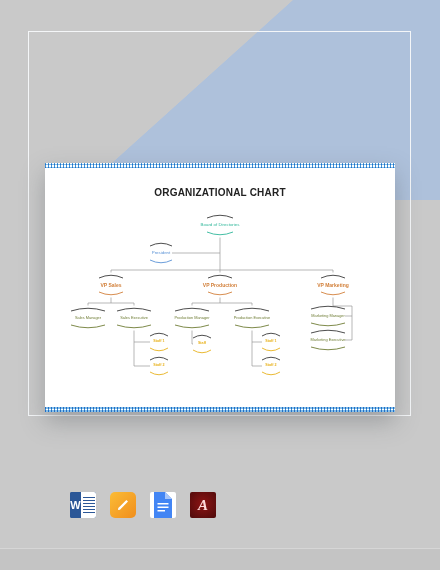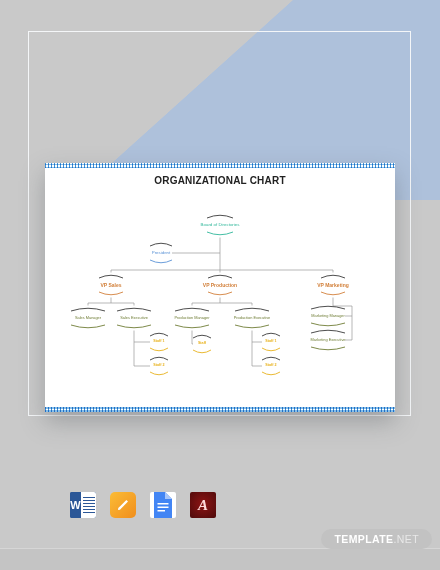--- a/index.html
+++ b/index.html
@@ -81,21 +81,21 @@
       repeating-linear-gradient(0deg,
         #86bfe9 0px, #86bfe9 1.5px,
         #ffffff 1.5px, #ffffff 3px);
     background-blend-mode: multiply;
   }
   .edge-band.top { top: 0; }
   .edge-band.bottom { bottom: 0; }
 
   #doc-title {
     position: absolute;
-    top: 12px; left: 0; width: 350px;
+    top: 24px; left: 0; width: 350px;
     text-align: center;
     font-size: 10px;
     font-weight: bold;
     letter-spacing: 0.2px;
     color: #222222;
   }
 
   
   #chart-area {
     position: absolute;
@@ -325,17 +325,14 @@
       </svg>
     </div>
 
     <div class="fmt-icon ic-pdf">
       <span>A</span>
     </div>
   </div>
 
   <div id="bottom-strip"></div>
 
-  <div id="watermark">
-    <span class="wm-b">TEMPLATE</span><span class="wm-l">.NET</span>
-  </div>
 
 </div>
 
 </body></html>

